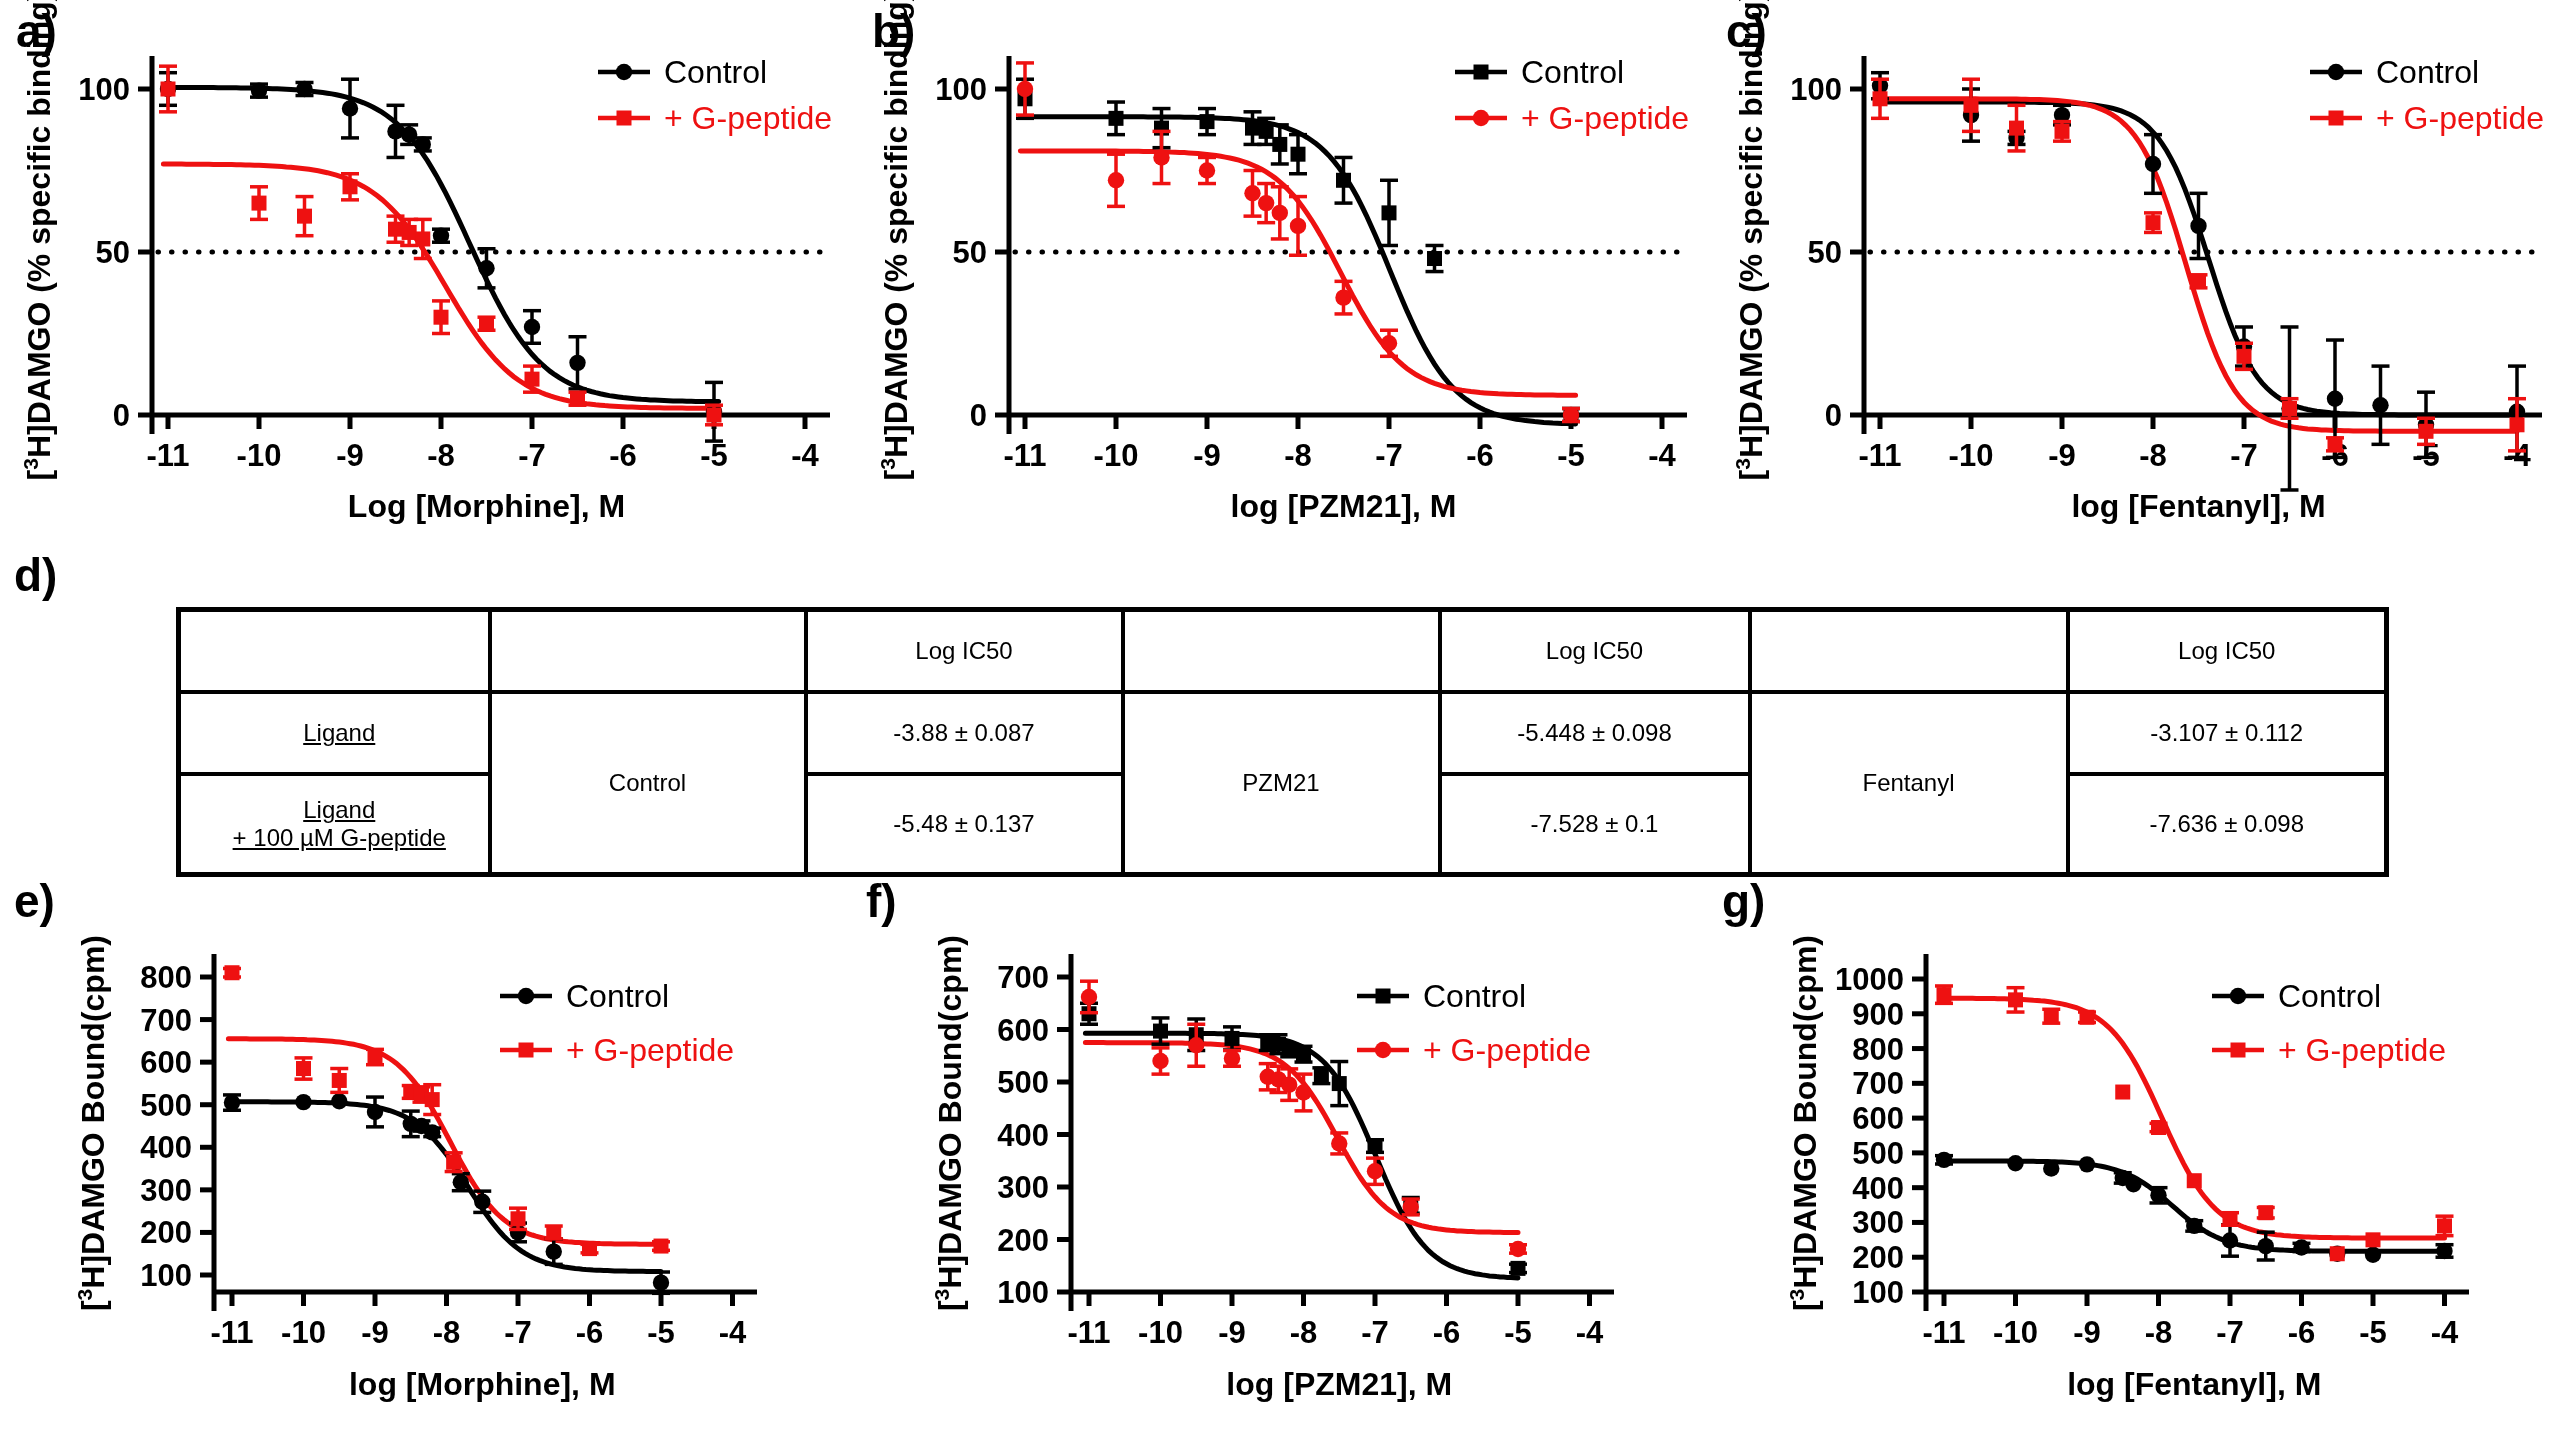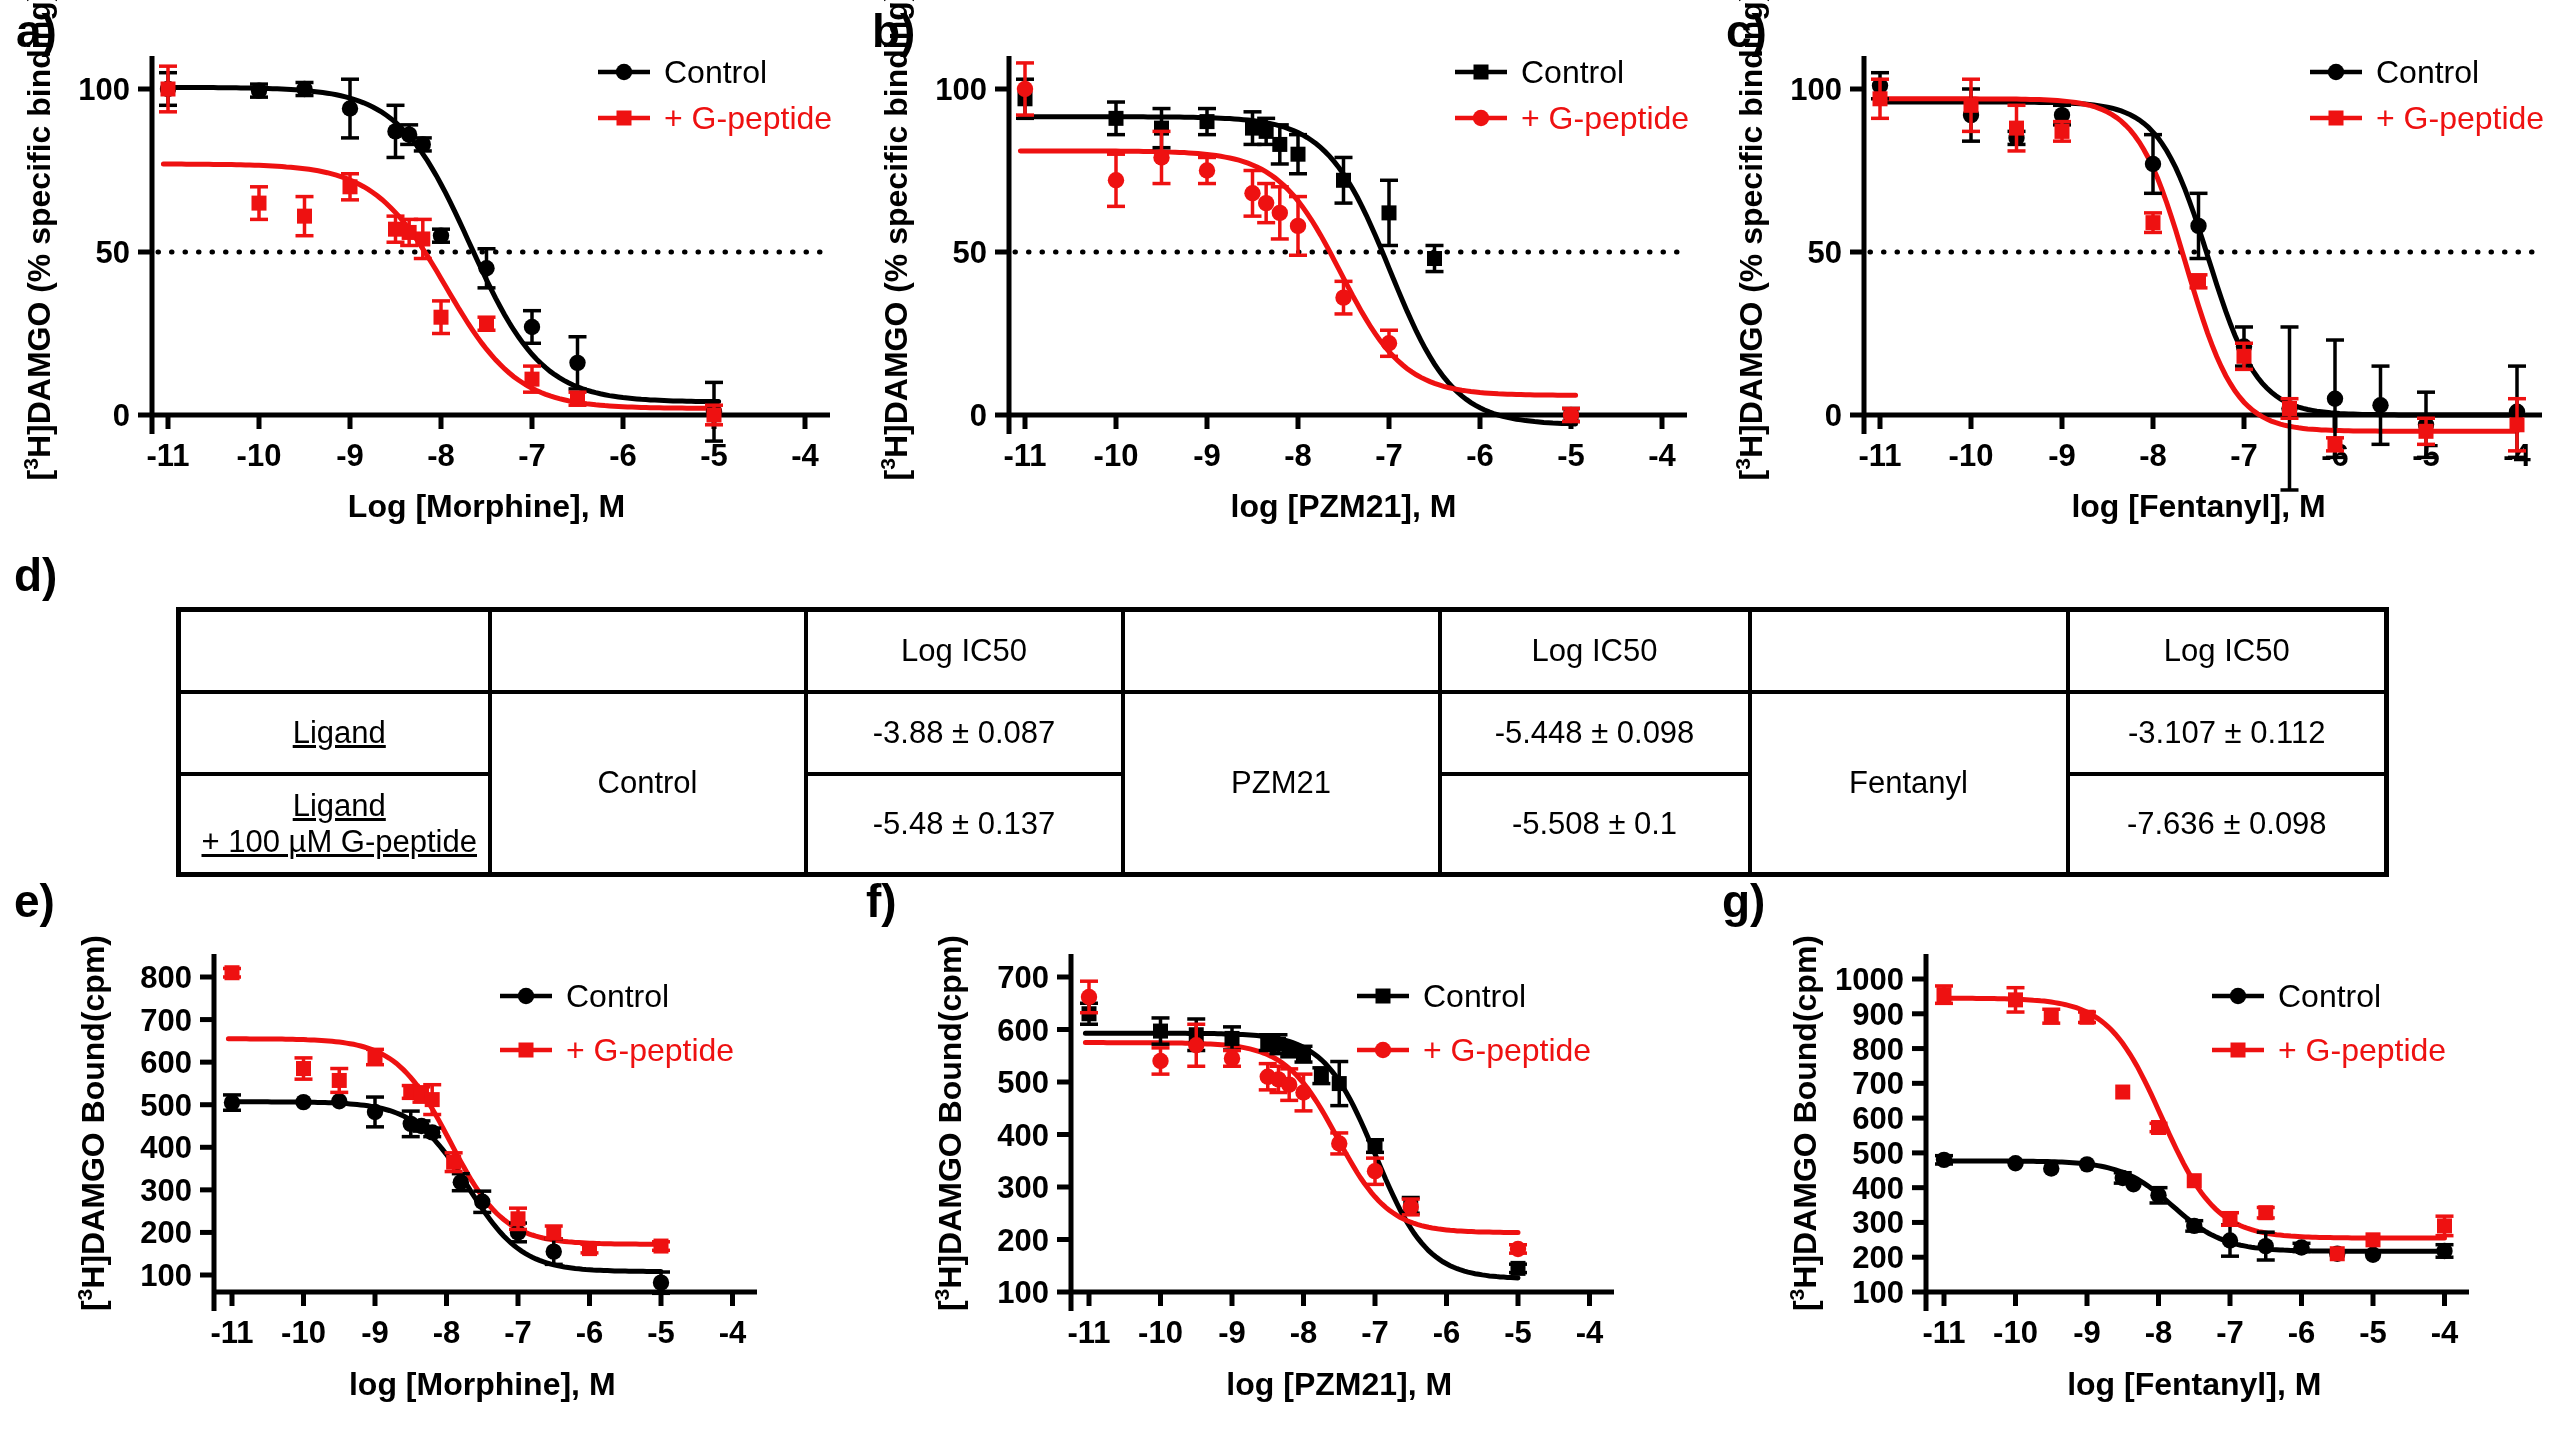--- a/index.html
+++ b/index.html
@@ -2,21 +2,21 @@
 <html><head>
 <meta charset="utf-8">
 <style>
   html,body{margin:0;padding:0;background:#fff;}
   .page{position:relative;width:2560px;height:1440px;background:#fff;overflow:hidden;
         font-family:"Liberation Sans",sans-serif;}
   .panel-letter{position:absolute;font-weight:bold;font-size:46px;color:#000;
                 font-family:"Liberation Sans",sans-serif;}
   svg.chart{position:absolute;overflow:visible;}
   table.ic50{position:absolute;left:176px;top:607px;border-collapse:collapse;
-             table-layout:fixed;font-size:31px;color:#000;background:#fff;}
+             table-layout:fixed;font-size:24px;color:#000;background:#fff;}
   table.ic50 td{border:4px solid #000;text-align:center;vertical-align:middle;
                 padding:0 8px;font-weight:400;}
   table.ic50 tr.hdr td{height:78px;}
   table.ic50 tr.r1 td{height:78px;}
   table.ic50 tr.r2 td{height:96px;}
   table.ic50 td.lbl{text-align:center;padding-left:18px;text-decoration:underline;}
   table.ic50{border:5px solid #000;}
 </style>
 </head>
 <body>
@@ -475,21 +475,21 @@
       <td>-5.448 ± 0.098</td>
       <td rowspan="2">Fentanyl</td>
       <td>-3.107 ± 0.112</td>
     </tr>
     <tr class="r2">
       <td class="lbl">
         <div>Ligand</div>
         <div>+ 100 µM G-peptide</div>
       </td>
       <td>-5.48 ± 0.137</td>
-      <td>-5.508 ± 0.1</td>
+      <td>-7.528 ± 0.1</td>
       <td>-7.636 ± 0.098</td>
     </tr>
   </tbody>
     </table>
 
   <svg id="chart-e" class="chart" style="left:0;top:892px" width="852" height="548">
       <g>
         <line x1="214" y1="62" x2="214" y2="419" stroke="#000" stroke-width="5"></line>
         <line x1="212" y1="400" x2="757" y2="400" stroke="#000" stroke-width="5"></line>
         <line x1="232" y1="400" x2="232" y2="414" stroke="#000" stroke-width="5"></line>

